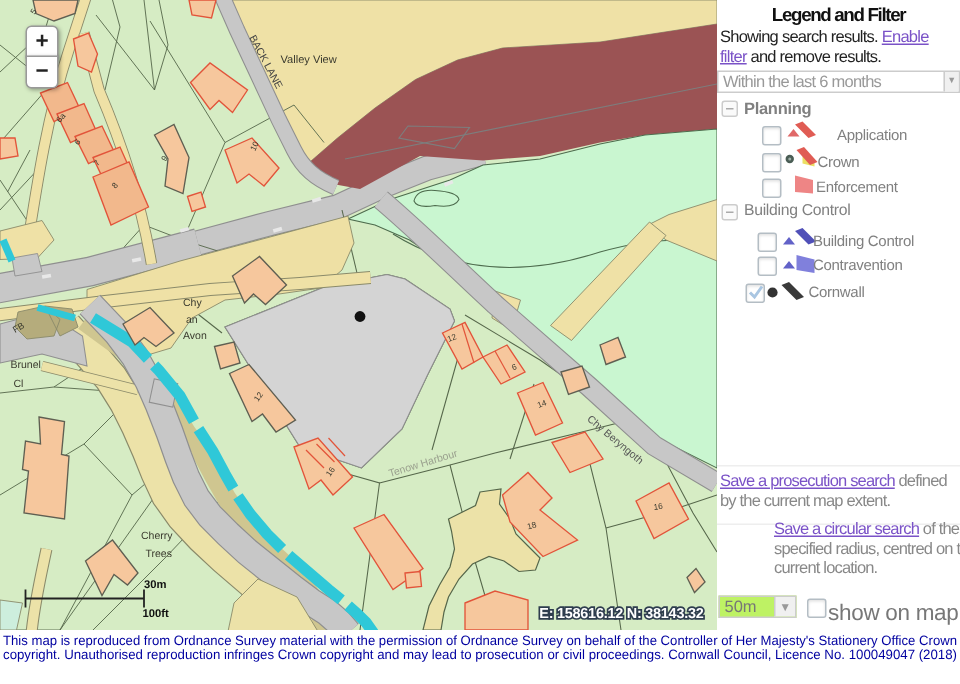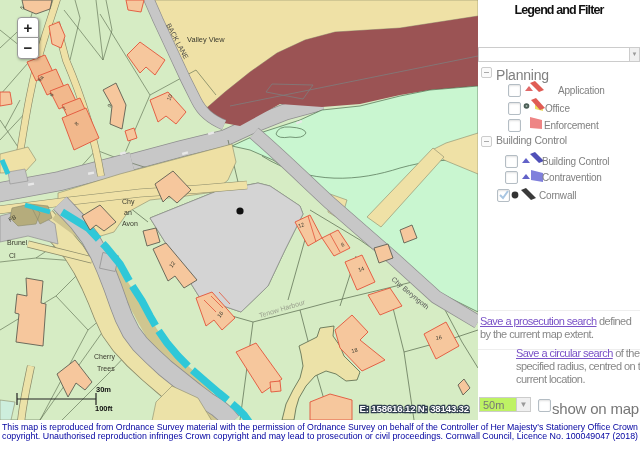--- a/index.html
+++ b/index.html
@@ -295,43 +295,45 @@
 
 <div class="zbtn" style="left:17px;top:17px;border-radius:4px 4px 0 0;">+</div>
 
 <div class="zbtn" style="left:17px;top:37px;border-radius:0 0 4px 4px;">−</div>
 </div>
 
 <div id="panel">
 
 <div style="position:absolute;left:0;top:3px;width:162px;text-align:center;font-weight:bold;font-size:12.5px;letter-spacing:-0.9px;color:#111;">Legend and Filter</div>
 
+<div style="position:absolute;left:2px;top:19px;width:160px;font-size:11px;letter-spacing:-0.5px;line-height:13px;color:#222;white-space:nowrap;">Showing search results. <a class="pl" href="#">Enable</a><br><a class="pl" href="#">filter</a> and remove results.</div>
 
 <div style="position:absolute;left:0px;top:47px;width:160px;height:13px;border:1px solid #ccc;background:#fff;">
+<span style="position:absolute;left:3px;top:1px;font-size:11px;letter-spacing:-0.5px;color:#999;white-space:nowrap;">Within the last 6 months</span>
 <span style="position:absolute;right:0;top:0;width:9px;height:13px;background:#f0f0f0;border-left:1px solid #ccc;color:#999;font-size:6px;text-align:center;line-height:13px;">▼</span>
 </div>
 
 <div class="grp" style="left:3px;top:67px;"></div>
-<div class="lbl" style="left:18px;top:67px;font-size:14px;">Planning</div>
+<div class="lbl" style="left:18px;top:67px;font-size:11px;font-weight:bold;">Planning</div>
 
 <div class="cb" style="left:30px;top:84px;"></div>
 <svg style="position:absolute;left:43px;top:80px;" width="24" height="18">
 <polygon points="4,11 8,6 12,11" fill="#e06868"></polygon>
 <polygon points="9,3 14,1 23,10 18,12" fill="#e05c54"></polygon>
 </svg>
 <div class="lbl" style="left:64px;top:85px;margin-left:16px;">Application</div>
 
 <div class="cb" style="left:30px;top:102px;"></div>
 <svg style="position:absolute;left:43px;top:98px;" width="26" height="18">
 <circle cx="5.5" cy="8" r="2.8" fill="#4a5d55"></circle>
 <circle cx="5.5" cy="8" r="1" fill="#9fb0a8"></circle>
 <polygon points="14,6 22,9 22,13 14,11" fill="#ecdf63"></polygon>
 <polygon points="10,2 15,0 24,10 19,12" fill="#e05c54"></polygon>
 </svg>
-<div class="lbl" style="left:67px;top:103px;">Office</div>
+<div class="lbl" style="left:67px;top:103px;">Crown</div>
 
 <div class="cb" style="left:30px;top:119px;"></div>
 <svg style="position:absolute;left:43px;top:115px;" width="26" height="18">
 <polygon points="9,2 21,5 21,14 9,13" fill="#ee8585"></polygon>
 </svg>
 <div class="lbl" style="left:66px;top:120px;">Enforcement</div>
 
 <div class="grp" style="left:3px;top:136px;"></div>
 <div class="lbl" style="left:18px;top:134px;font-size:10.5px;">Building Control</div>
 

